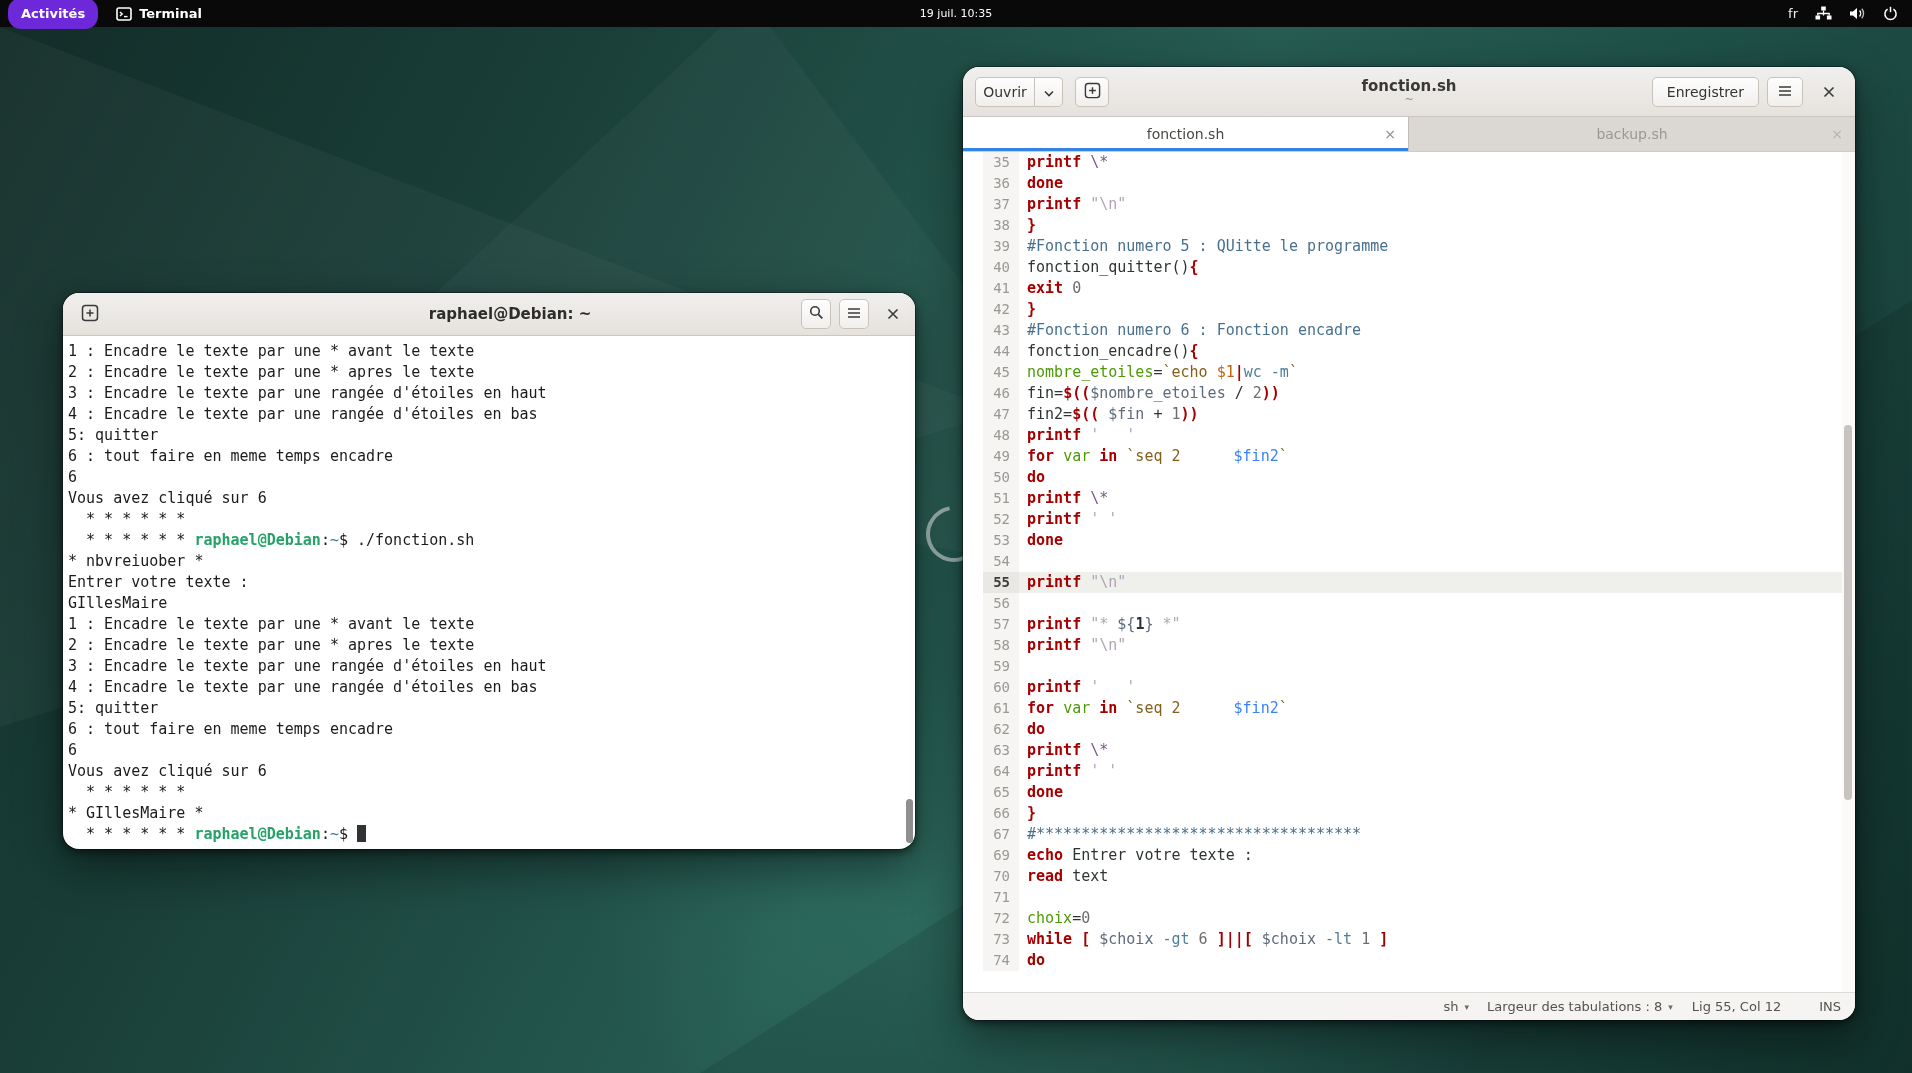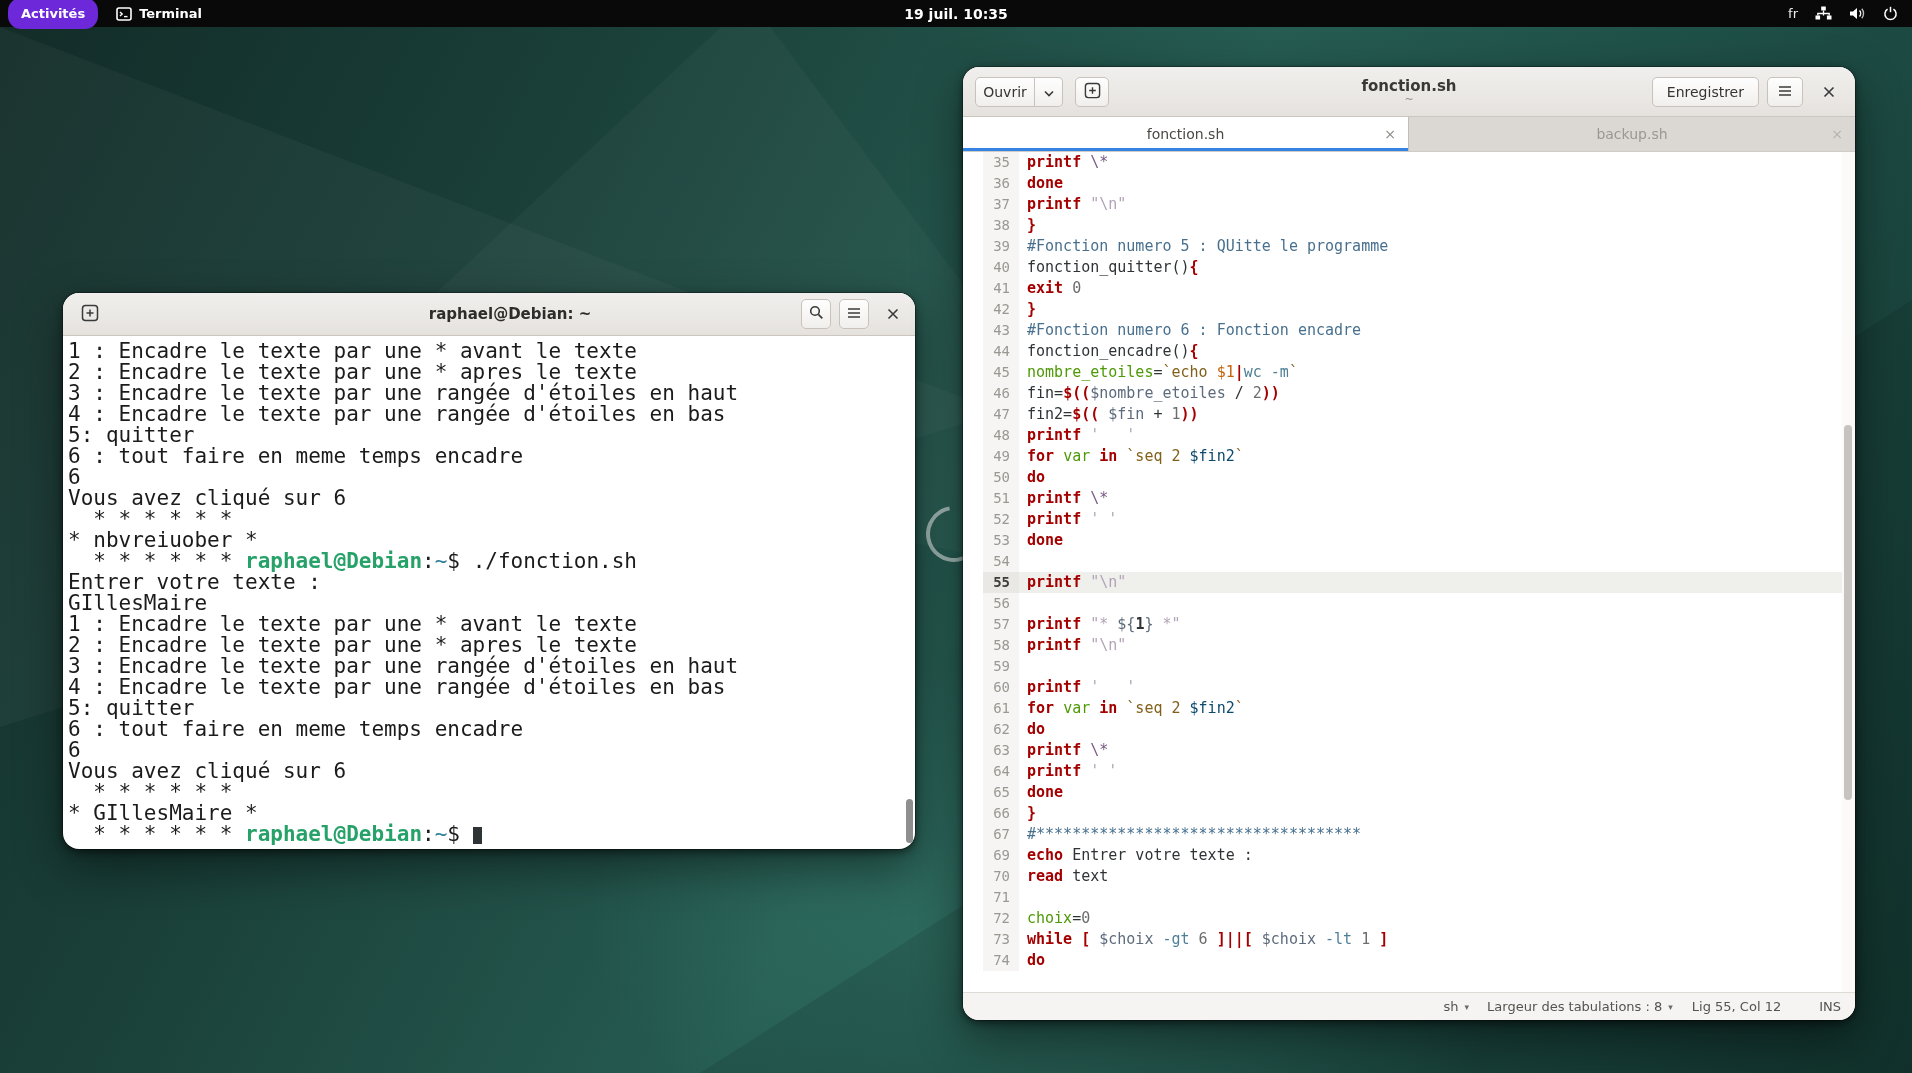--- a/index.html
+++ b/index.html
@@ -20,21 +20,21 @@
   .swirl { position:absolute; left:926px; top:506px; width:56px; height:56px; border-radius:50%;
            border:4px solid rgba(255,255,255,0.55); border-top-color:transparent; transform:rotate(35deg); }
 
   
   .topbar { position:absolute; left:0; top:0; width:1912px; height:27px; background:#090909;
             display:flex; align-items:center; color:#fff; z-index:50; }
   .tb-left { display:flex; align-items:center; gap:18px; margin-left:8px; }
   .activities { font-size:13px; font-weight:bold; padding:8px 13px; border-radius:13px;
                 background:#6d28d9; color:#fff; }
   .tb-app { display:flex; align-items:center; gap:7px; font-size:13px; font-weight:bold; }
-  .tb-center { position:absolute; left:50%; transform:translateX(-50%); font-size:14px; font-weight:bold; }
+  .tb-center { position:absolute; left:50%; transform:translateX(-50%); font-size:11px; font-weight:normal; }
   .tb-right { margin-left:auto; display:flex; align-items:center; gap:17px; margin-right:14px; }
   .kbd-layout { font-size:13px; color:#eee; }
   .tb-icon svg { display:block; }
 
   
   .window { position:absolute; border-radius:16px; box-shadow:0 3px 9px rgba(0,0,0,0.55), 0 18px 48px rgba(0,0,0,0.45), 0 0 0 1px rgba(0,0,0,0.28);
             background:#fff; overflow:hidden; }
   .headerbar { background:linear-gradient(#f1efed,#e5e2de); border-bottom:1px solid #ccc6c0;
                display:flex; align-items:center; position:relative; }
   .btn { display:flex; align-items:center; justify-content:center;
@@ -44,21 +44,21 @@
 
   
   .terminal { left:63px; top:293px; width:852px; height:556px; z-index:10; }
   .terminal .headerbar { height:43px; }
   .term-title { position:absolute; left:0; right:0; text-align:center; font-size:15px; font-weight:600; color:#2f2d2b;margin-left:42px; }
   .term-newtab { position:absolute; left:12px; top:7px; width:30px; height:30px; }
   .term-search { position:absolute; right:84px; top:6px; width:30px; }
   .term-menu { position:absolute; right:46px; top:6px; width:30px; }
   .term-close { position:absolute; right:8px; top:7px; width:28px; height:28px; }
   .term-body { position:relative; height:455px; background:#ffffff; padding:5px 2px 0 5px;
-               font-family:"DejaVu Sans Mono", monospace; font-size:21px; line-height:21px; color:#1b1b1b; }
+               font-family:"DejaVu Sans Mono", monospace; font-size:15px; line-height:21px; color:#1b1b1b; }
   .tline { white-space:pre; height:21px; }
   .t-user { color:#26a269; font-weight:bold; }
   .t-path { color:#2a7b99; }
   .tcursor { display:inline-block; width:9px; height:17px; background:#2e3436; vertical-align:-3px; }
   .term-scrollbar { position:absolute; right:2px; bottom:6px; width:7px; height:44px;
                     background:#8f8f8f; border-radius:4px; }
 
   
   .editor { left:963px; top:67px; width:892px; height:953px; z-index:20; background:#fbfafa; }
   .editor .headerbar { height:50px; }
@@ -91,21 +91,21 @@
   .crow .ctext { padding-left:8px; color:#2e3436; }
   .crow.current { background:#efefec; }
   .crow.current .gut { background:#e9e8e5; color:#3f3e3b; font-weight:bold; }
   .x-k { color:#a40000; font-weight:bold; }
   .x-c { color:#48708e; }
   .x-s { color:#b2a4b6; }
   .x-e { color:#7a5a85; }
   .x-g { color:#4e9a06; }
   .x-o { color:#82601a; }
   .x-a { color:#c4650c; }
-  .x-v { color:#0c4a6e; }
+  .x-v { color:#3b82f6;margin-left:44px; }
   .x-t { color:#4f7f96; }
   .x-u { color:#5d6b7c; }
   .x-n { color:#6d6d6d; }
   .x-b { color:#2e3436; font-weight:bold; }
 
   .ed-scrollbar-track { position:absolute; right:0; top:0; width:13px; height:840px; background:#fbfaf9; }
   .ed-scrollbar-thumb { position:absolute; right:3px; top:273px; width:8px; height:375px;
                         background:#c6c3c0; border-radius:4px; }
 
   .statusbar { height:28px; background:#f5f4f2; border-top:1px solid #dedbd7;
@@ -207,22 +207,22 @@
   <div class="term-body">
       <div class="tline"><span>1 : Encadre le texte par une * avant le texte</span></div>
       <div class="tline"><span>2 : Encadre le texte par une * apres le texte</span></div>
       <div class="tline"><span>3 : Encadre le texte par une rangée d'étoiles en haut</span></div>
       <div class="tline"><span>4 : Encadre le texte par une rangée d'étoiles en bas</span></div>
       <div class="tline"><span>5: quitter</span></div>
       <div class="tline"><span>6 : tout faire en meme temps encadre</span></div>
       <div class="tline"><span>6</span></div>
       <div class="tline"><span>Vous avez cliqué sur 6</span></div>
       <div class="tline"><span>  * * * * * *</span></div>
+      <div class="tline"><span>  * * * * * * </span><span class="t-user">raphael@Debian</span><span>:</span><span class="t-path">~</span><span>$ ./fonction.sh</span></div>
       <div class="tline"><span>* nbvreiuober *</span></div>
-      <div class="tline"><span>  * * * * * * </span><span class="t-user">raphael@Debian</span><span>:</span><span class="t-path">~</span><span>$ ./fonction.sh</span></div>
       <div class="tline"><span>Entrer votre texte :</span></div>
       <div class="tline"><span>GIllesMaire</span></div>
       <div class="tline"><span>1 : Encadre le texte par une * avant le texte</span></div>
       <div class="tline"><span>2 : Encadre le texte par une * apres le texte</span></div>
       <div class="tline"><span>3 : Encadre le texte par une rangée d'étoiles en haut</span></div>
       <div class="tline"><span>4 : Encadre le texte par une rangée d'étoiles en bas</span></div>
       <div class="tline"><span>5: quitter</span></div>
       <div class="tline"><span>6 : tout faire en meme temps encadre</span></div>
       <div class="tline"><span>6</span></div>
       <div class="tline"><span>Vous avez cliqué sur 6</span></div>

